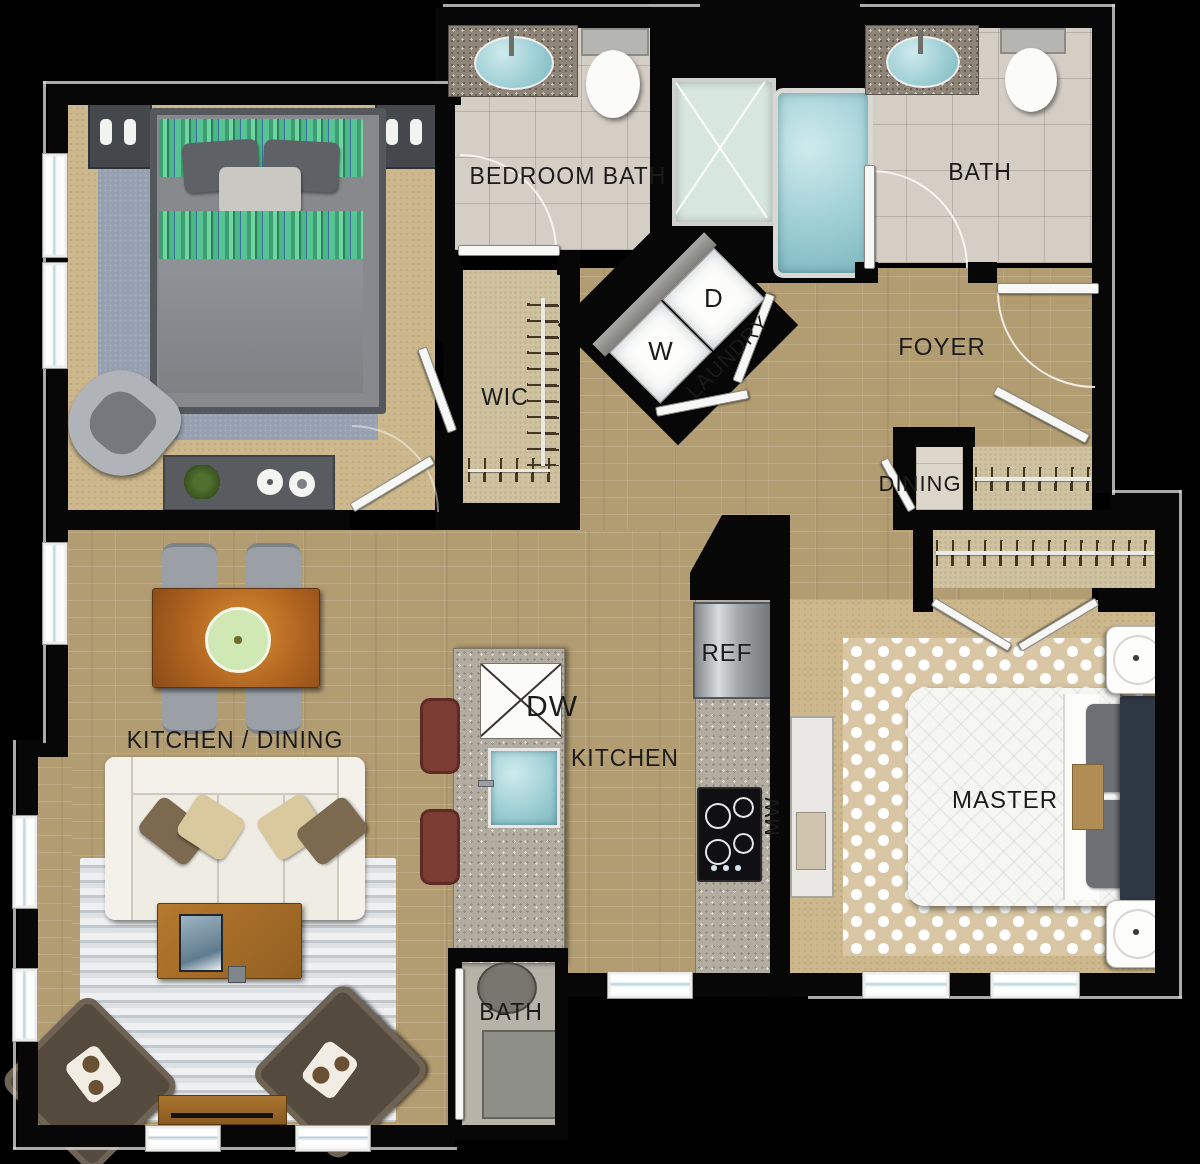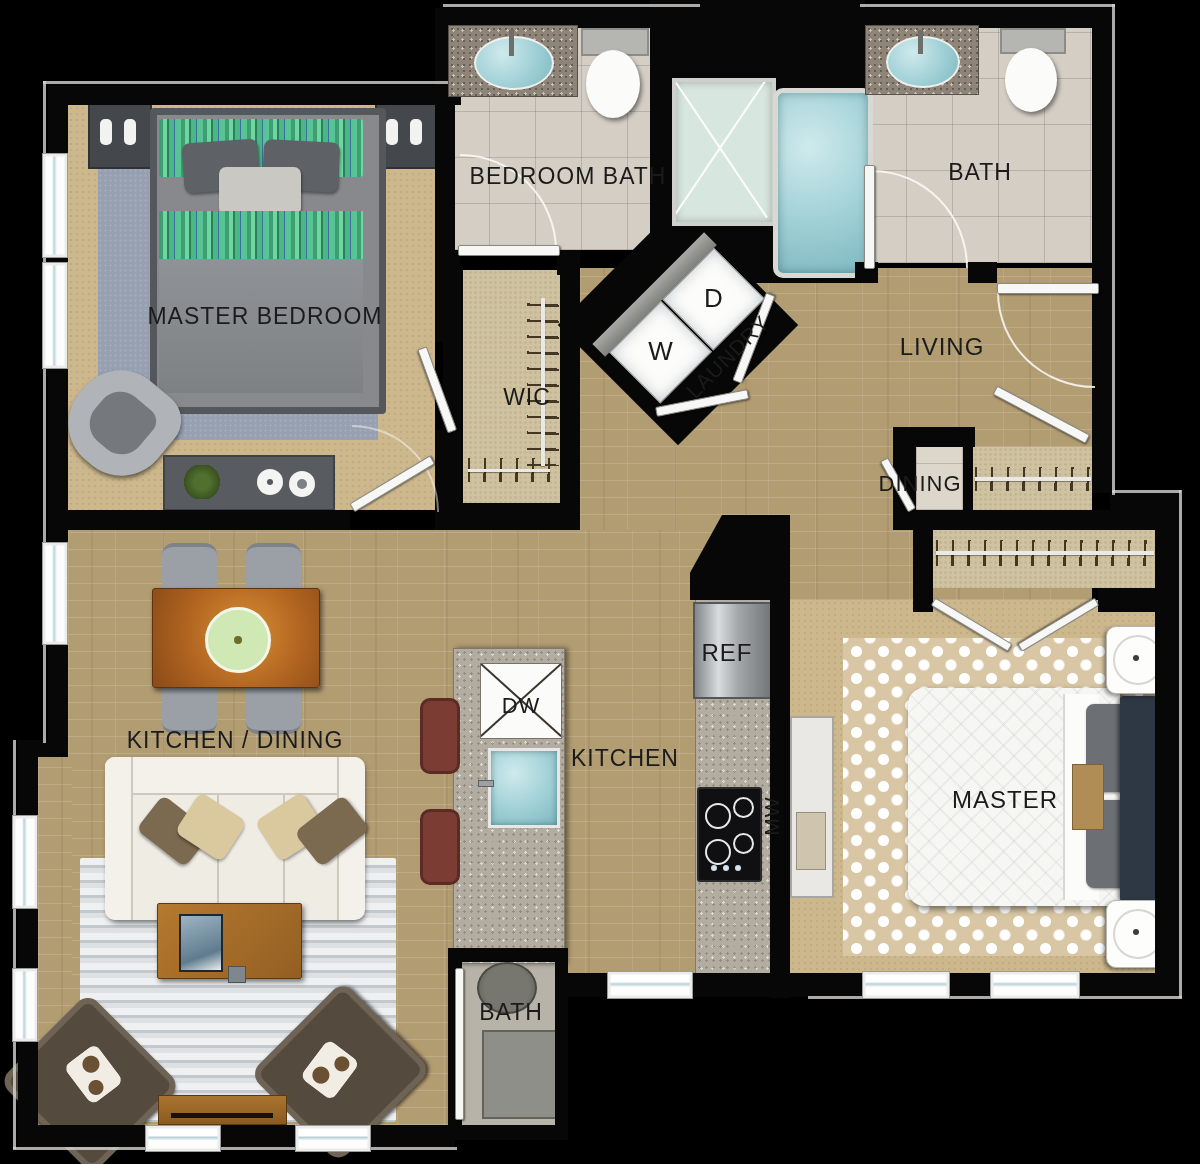--- a/index.html
+++ b/index.html
@@ -295,28 +295,27 @@
   <div class="a arc" style="left:352px;top:425px;width:85px;height:85px;border-width:2px 2px 0 0;border-radius:0 100% 0 0;opacity:.55;"></div>
   <div class="a door" style="left:352px;top:503px;width:92px;height:8px;transform:rotate(-31deg);transform-origin:left center;"></div>
   <div class="a door" style="left:656px;top:407px;width:92px;height:8px;transform:rotate(-11deg);transform-origin:left center;"></div>
   <div class="a door" style="left:737px;top:377px;width:92px;height:8px;transform:rotate(-69deg);transform-origin:left center;"></div>
   <div class="a door" style="left:995px;top:385px;width:103px;height:8px;transform:rotate(28deg);transform-origin:left center;"></div>
   <div class="a door" style="left:884px;top:455px;width:56px;height:7px;transform:rotate(61deg);transform-origin:left center;"></div>
   <div class="a door" style="left:933px;top:597px;width:88px;height:7px;transform:rotate(31deg);transform-origin:left center;"></div>
   <div class="a door" style="left:1097px;top:597px;width:88px;height:7px;transform:rotate(149deg);transform-origin:left center;"></div>
   <div class="a door" style="left:455px;top:968px;width:7px;height:150px;"></div>
 
-  <div class="lbl a" style="left:265px;top:316px;">MASTER BEDROOM</div>
   <div class="lbl a" style="left:568px;top:176px;">BEDROOM BATH</div>
   <div class="lbl a" style="left:980px;top:172px;">BATH</div>
-  <div class="lbl a" style="left:505px;top:397px;margin-left:22px;">WIC</div>
-  <div class="lbl a" style="left:942px;top:347px;font-size:24px;">LIVING</div>
+  <div class="lbl a" style="left:505px;top:397px;">WIC</div>
+  <div class="lbl a" style="left:942px;top:347px;font-size:24px;">FOYER</div>
   <div class="lbl a" style="left:920px;top:484px;font-size:22px;">DINING</div>
   <div class="lbl a" style="left:235px;top:740px;">KITCHEN / DINING</div>
   <div class="lbl a" style="left:625px;top:758px;">KITCHEN</div>
   <div class="lbl a" style="left:1005px;top:800px;font-size:24px;">MASTER</div>
   <div class="lbl a" style="left:511px;top:1012px;">BATH</div>
   <div class="lbl a" style="left:728px;top:357px;font-size:21px;transform:translate(-50%,-50%) rotate(-45deg);">LAUNDRY</div>
-  <div class="lbl a" style="left:521px;top:706px;font-size:22px;">DW</div>
+  <div class="lbl a" style="left:552px;top:706px;font-size:30px;">DW</div>
   <div class="lbl a" style="left:727px;top:653px;font-size:24px;">REF</div>
   <div class="lbl a" style="left:772px;top:816px;font-size:21px;transform:translate(-50%,-50%) rotate(-90deg);">MW</div>
 
 </div>
 
 </body></html>

